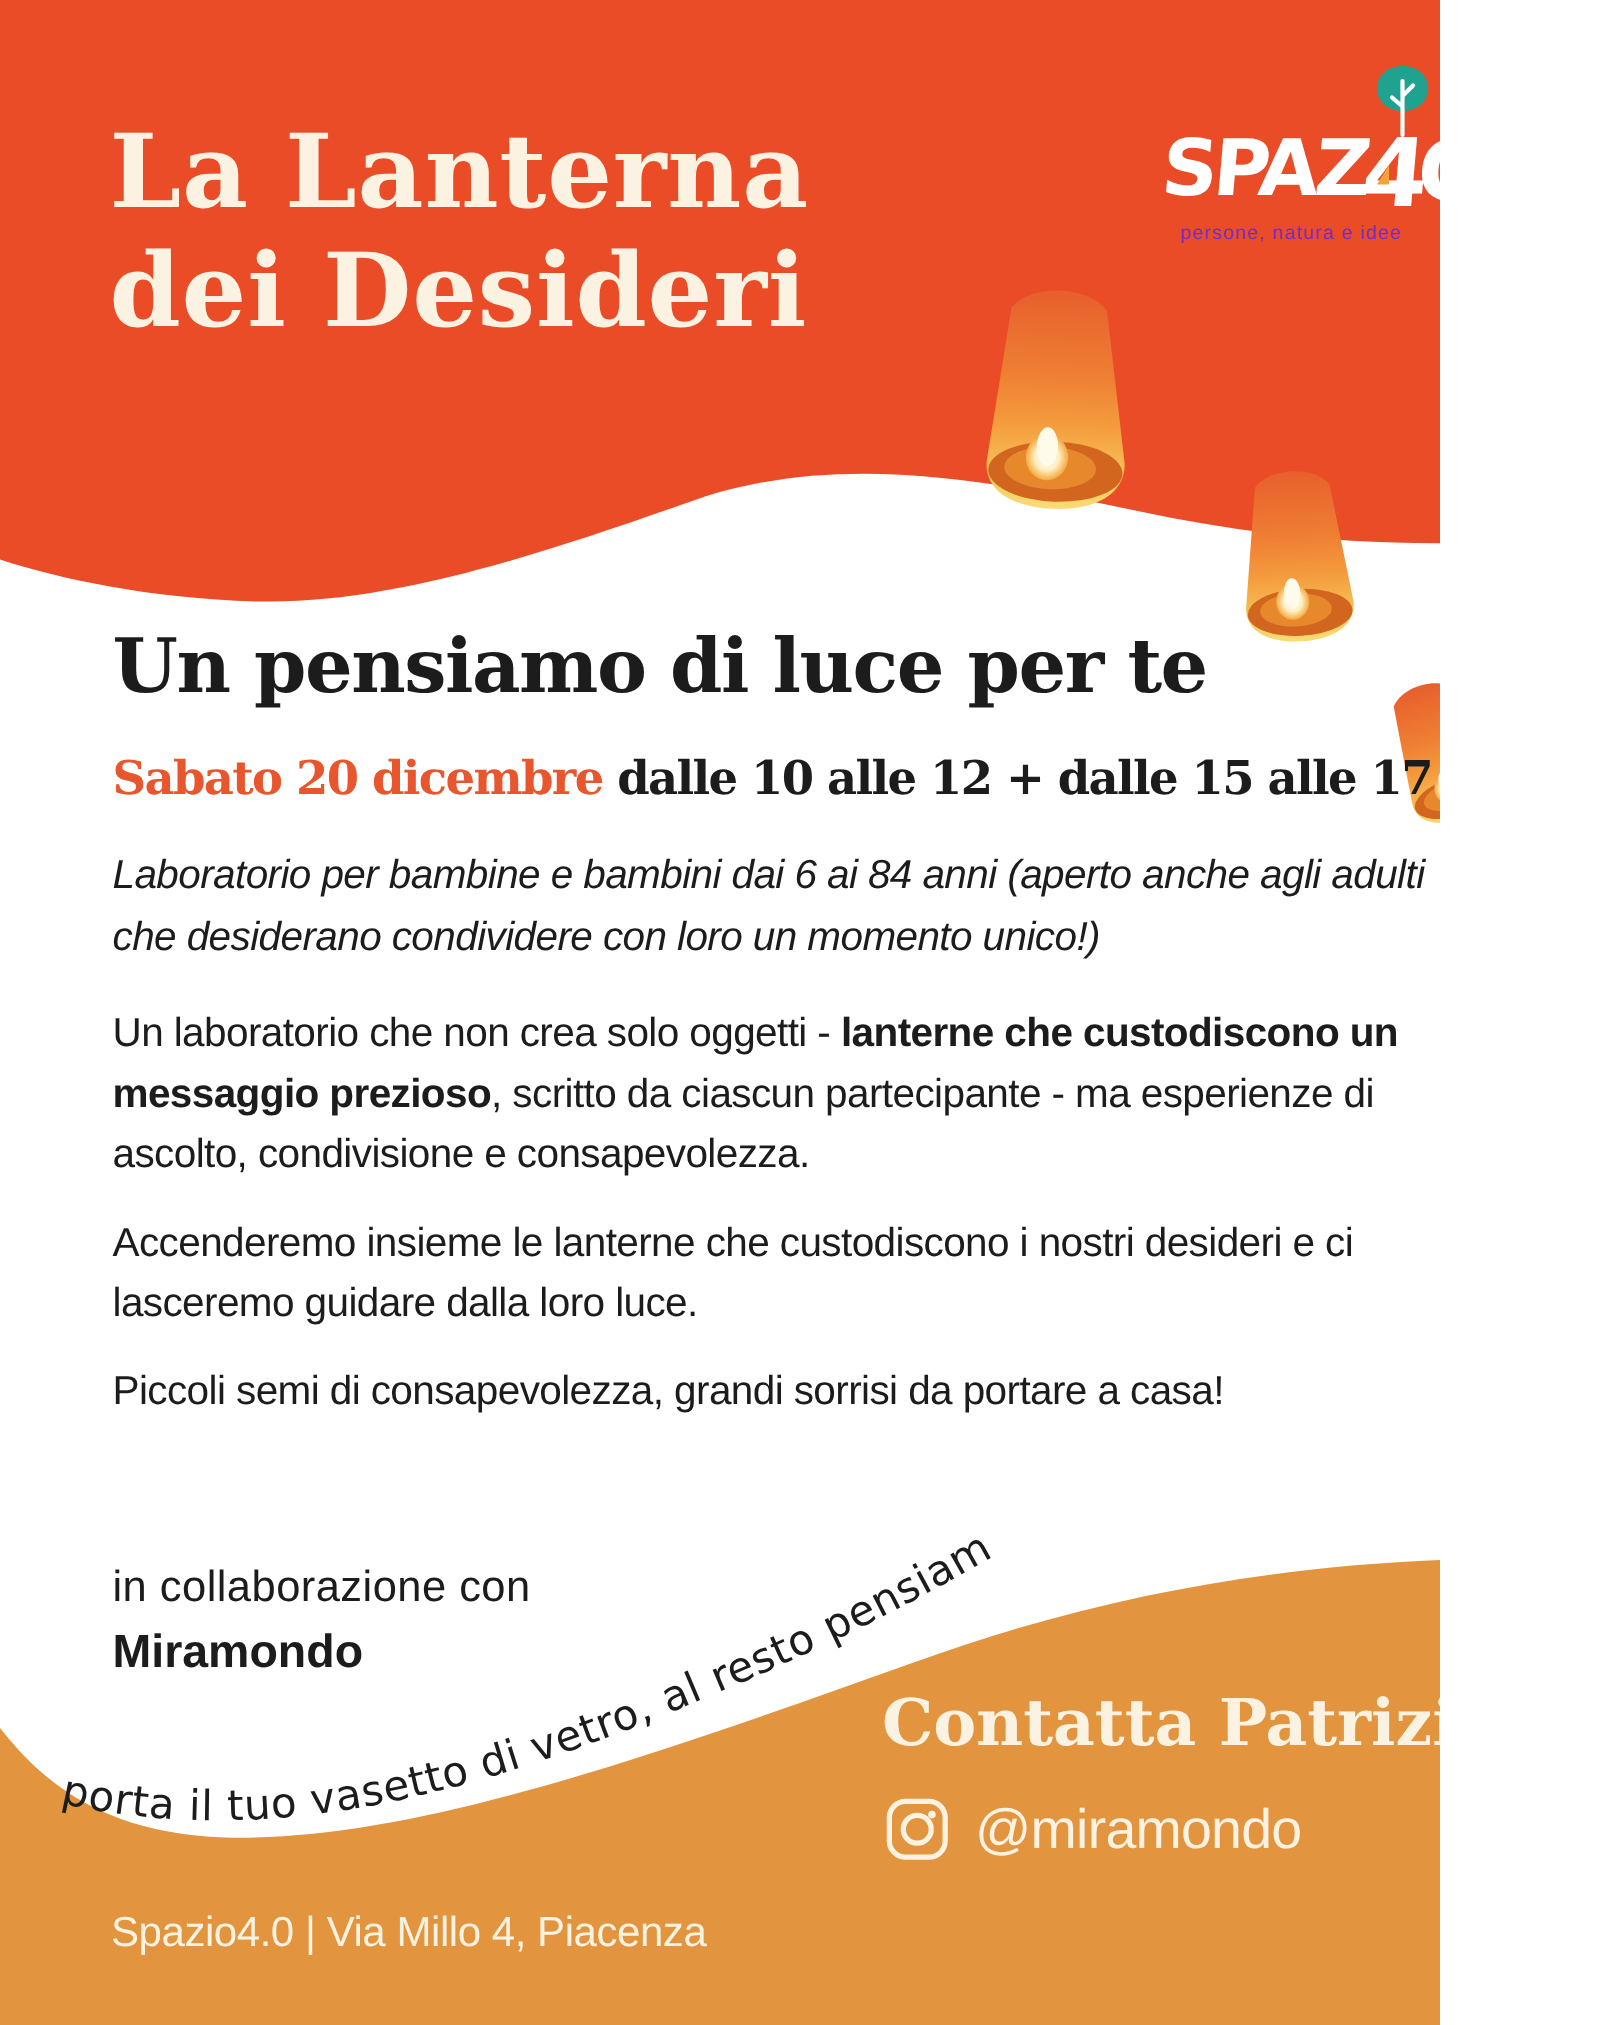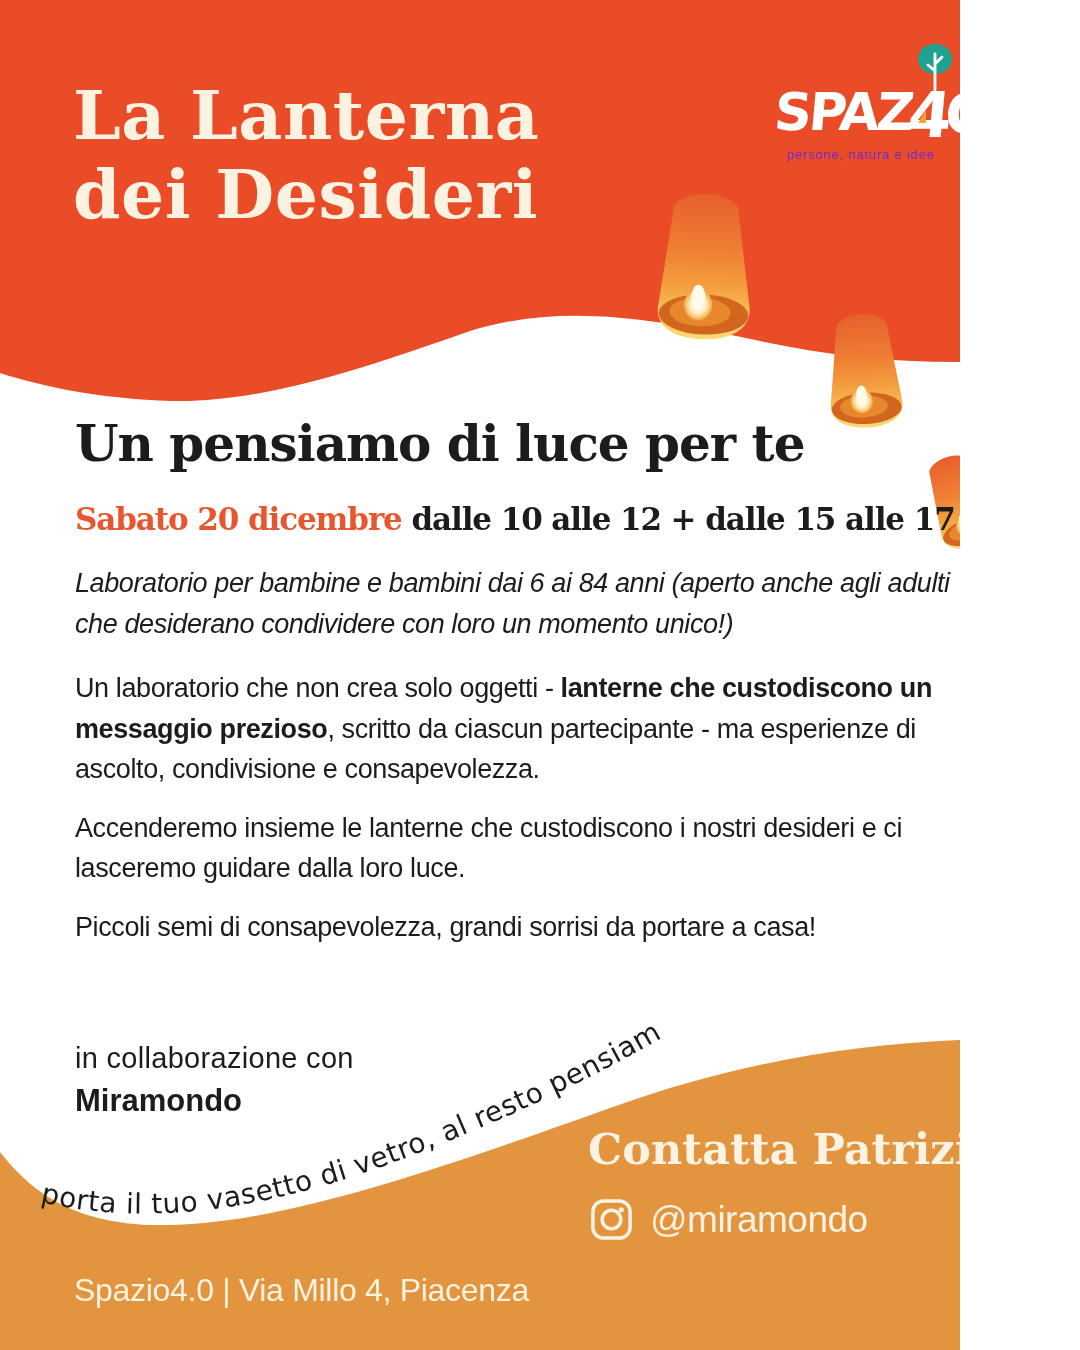--- a/index.html
+++ b/index.html
@@ -58,21 +58,21 @@
   .jar-text{font-family:"DejaVu Sans",sans-serif;font-size:28px;fill:var(--ink,#1C1C1C);letter-spacing:.5px;}
 
   .contact{position:absolute;left:588px;top:1124px;color:var(--cream,#FBF2E1);}
   .contact-heading{font-family:"DejaVu Serif",serif;font-weight:bold;font-size:43px;letter-spacing:0;white-space:nowrap;}
   .contact-row{display:flex;align-items:center;gap:15px;margin-top:22px;}
   .contact-row.second{margin-top:12px;gap:12px;}
   .ig-handle{font-size:37px;letter-spacing:-.5px;}
   .phone{font-size:35px;letter-spacing:-.5px;}
   .wa-note{font-size:28px;letter-spacing:.2px;}
 
-  .address{position:absolute;left:74px;top:1272px;color:var(--cream,#FBF2E1);font-size:32px;letter-spacing:-.3px;}
+  .address{position:absolute;left:74px;top:1272px;color:var(--cream,#FBF2E1);font-size:28px;letter-spacing:-.3px;}
 </style>
 </head>
 <body>
 
 <div class="poster">
 
   <svg width="0" height="0" style="position:absolute" aria-hidden="true">
     <defs>
       <linearGradient id="lg-body" x1="0" y1="0" x2="0" y2="1">
         <stop offset="0" stop-color="#E75F2D"></stop>

